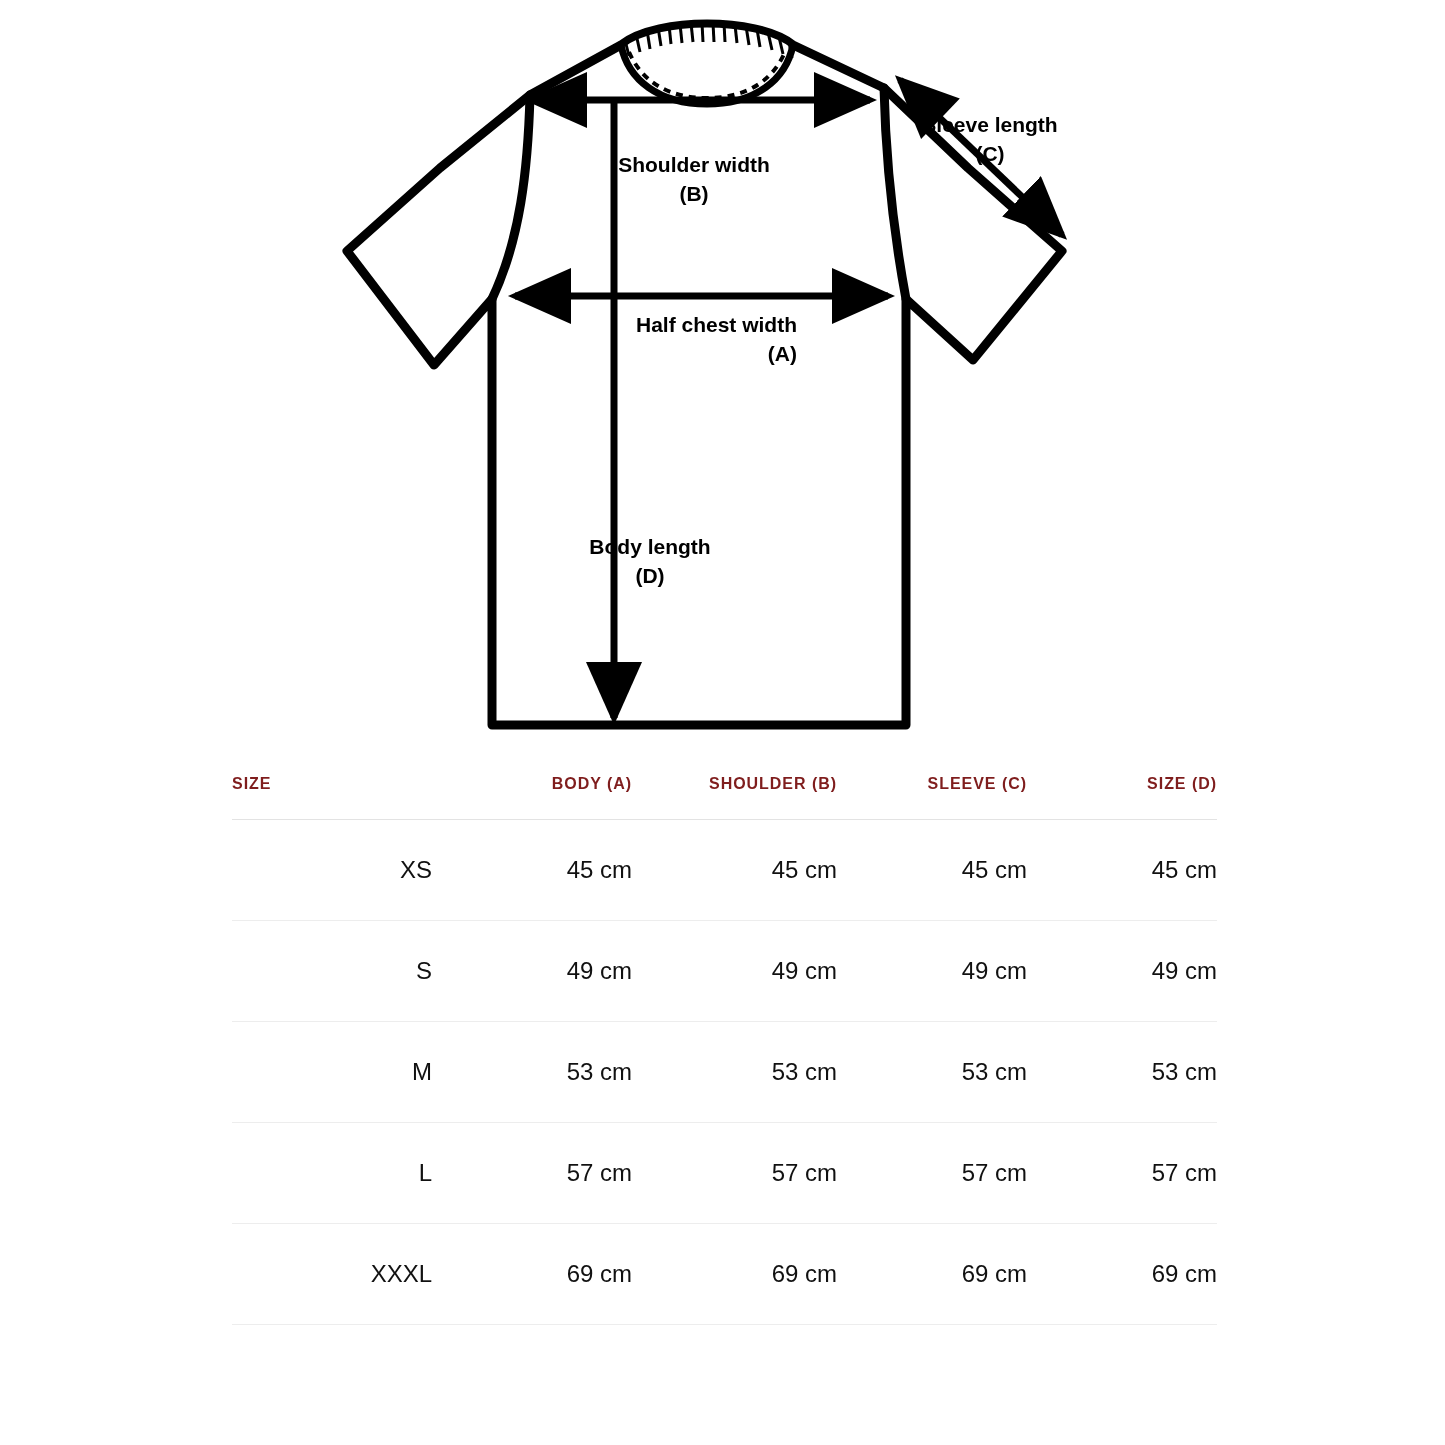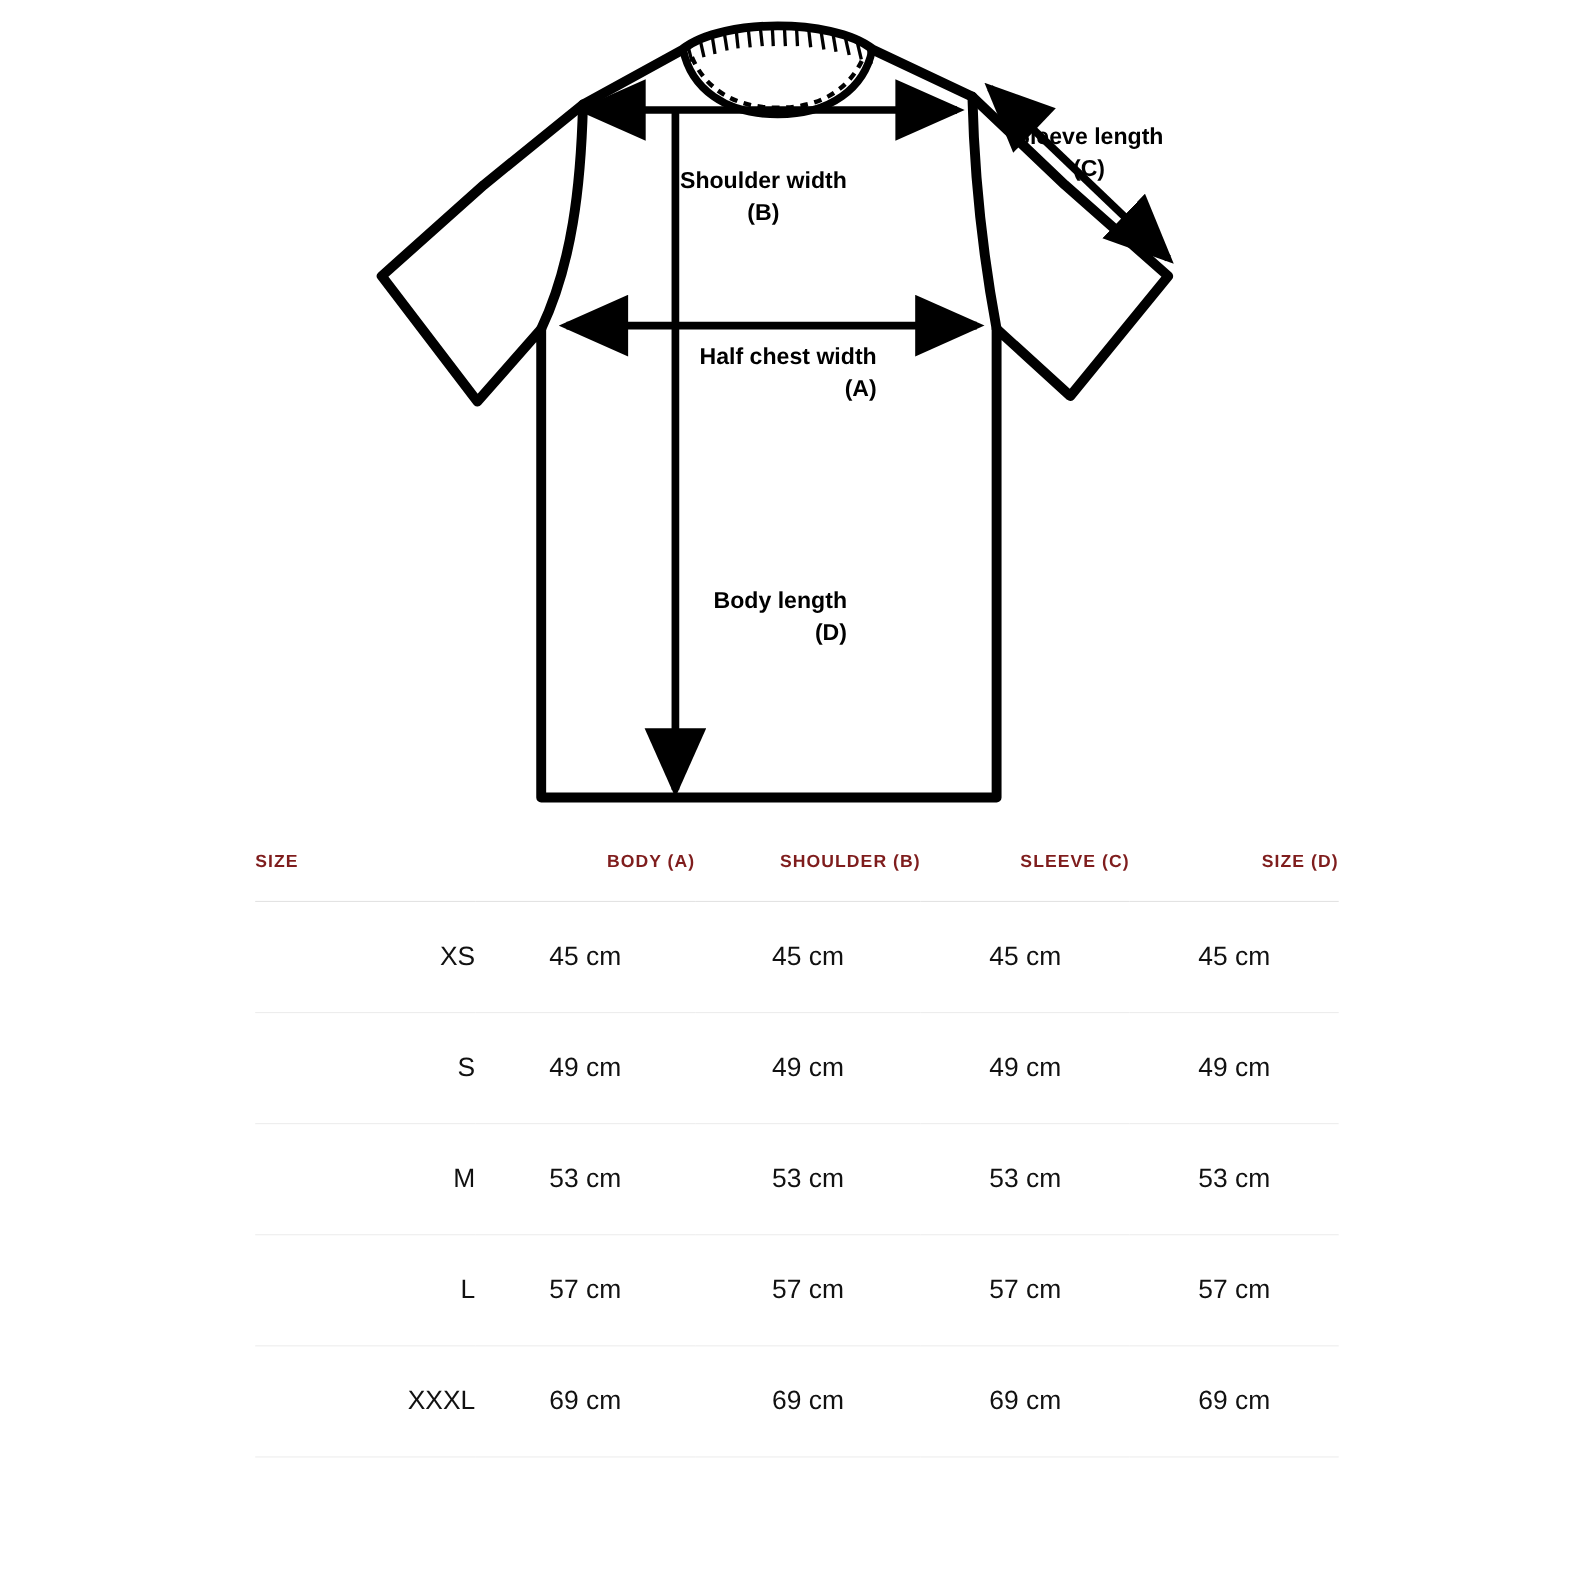--- a/index.html
+++ b/index.html
@@ -49,24 +49,23 @@
     top: 110px;
     width: 160px;
   }
   #label-chest {
     left: 617px;
     top: 310px;
     width: 180px;
     text-align: right;
   }
   #label-body {
-    left: 600px;
+    left: 565px;
     top: 532px;
     width: 170px;
-    text-align: right;
   }
 
   
   .table-wrap {
     position: absolute;
     left: 232px;
     top: 775px;
     width: 985px;
   }
   table.size-table {
@@ -84,21 +83,21 @@
     vertical-align: bottom;
     border-bottom: 1px solid #e3e3e3;
   }
   table.size-table th.col-size {
     text-align: left;
   }
   table.size-table td {
     font-size: 24px;
     color: #111;
     padding: 36px 0 36px 0;
-    text-align: center;
+    text-align: right;
     vertical-align: middle;
     border-bottom: 1px solid #ededed;
   }
   table.size-table td.col-size {
     text-align: right;
   }
   col.c1 { width: 200px; }
   col.c2 { width: 200px; }
   col.c3 { width: 205px; }
   col.c4 { width: 190px; }

